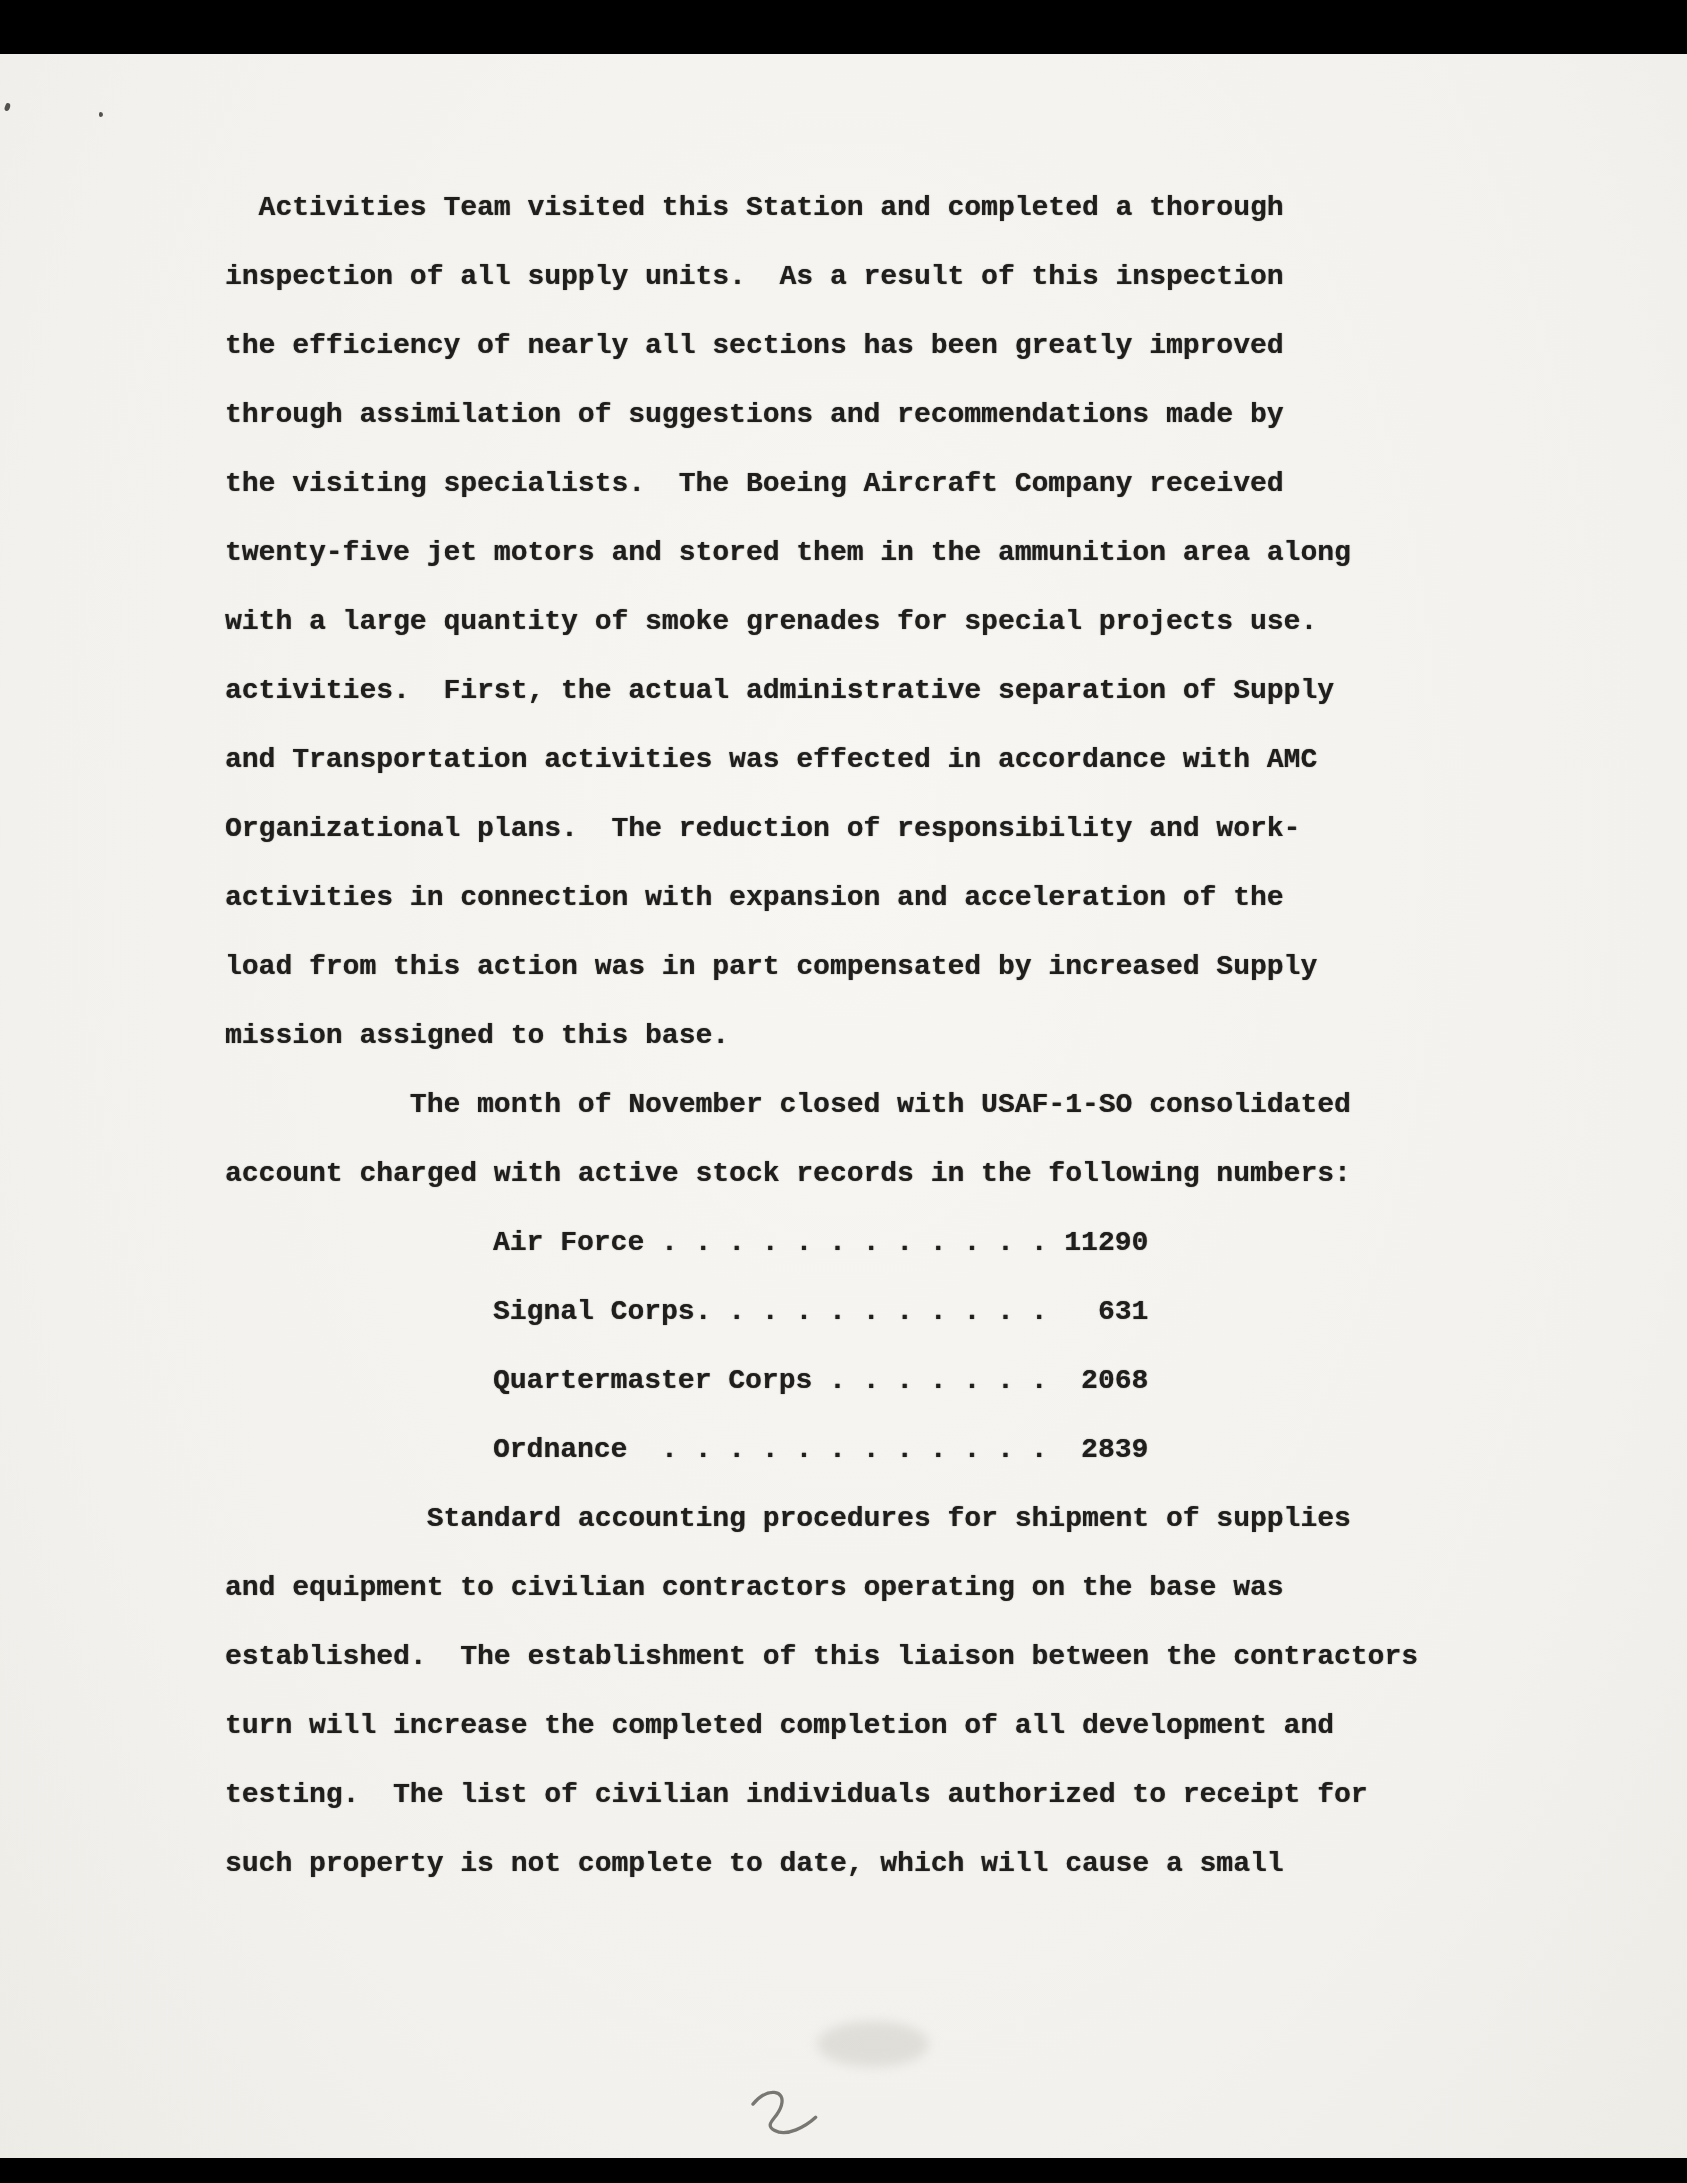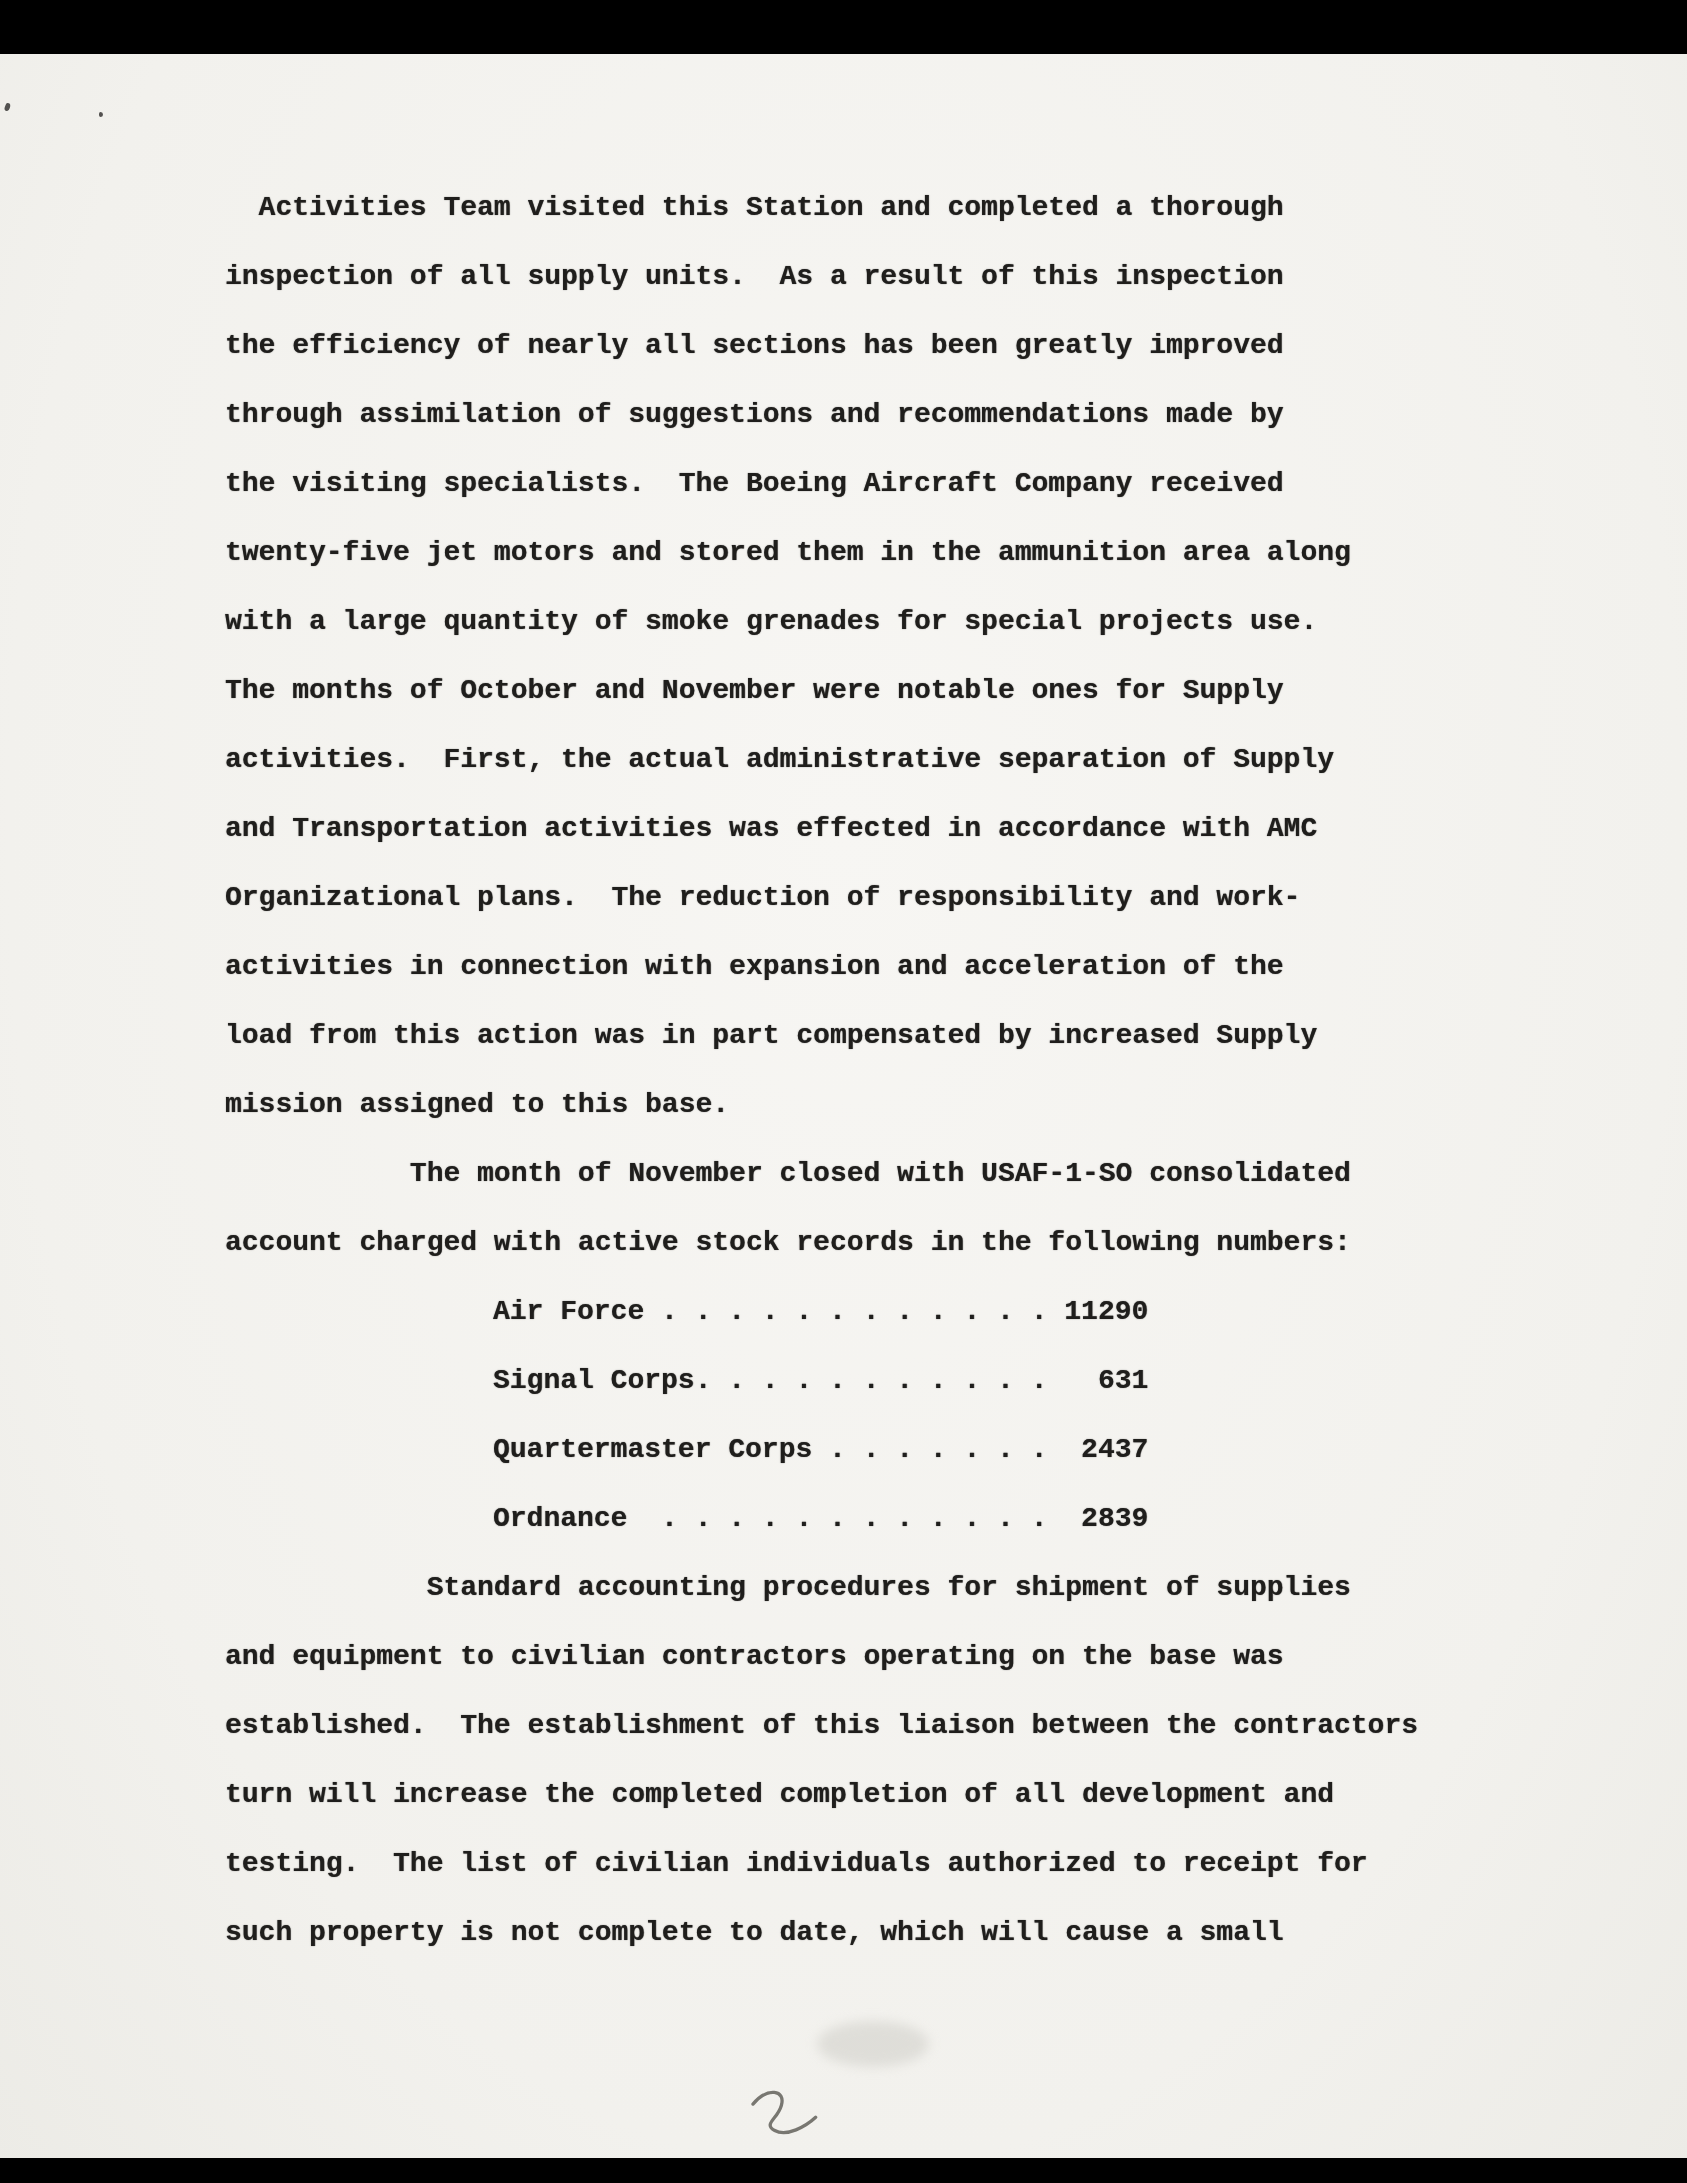--- a/index.html
+++ b/index.html
@@ -81,38 +81,37 @@
   <div class="body-text">
 
     <div class="para">
         <div class="line">  Activities Team visited this Station and completed a thorough</div>
         <div class="line">inspection of all supply units.  As a result of this inspection</div>
         <div class="line">the efficiency of nearly all sections has been greatly improved</div>
         <div class="line">through assimilation of suggestions and recommendations made by</div>
         <div class="line">the visiting specialists.  The Boeing Aircraft Company received</div>
         <div class="line">twenty-five jet motors and stored them in the ammunition area along</div>
         <div class="line">with a large quantity of smoke grenades for special projects use.</div>
-        <div class="line">The months of October and November were notable ones for Supply</div>
         <div class="line">activities.  First, the actual administrative separation of Supply</div>
         <div class="line">and Transportation activities was effected in accordance with AMC</div>
         <div class="line">Organizational plans.  The reduction of responsibility and work-</div>
         <div class="line">activities in connection with expansion and acceleration of the</div>
         <div class="line">load from this action was in part compensated by increased Supply</div>
         <div class="line">mission assigned to this base.</div>
       </div>
 
     <div class="para">
         <div class="line">           The month of November closed with USAF-1-SO consolidated</div>
         <div class="line">account charged with active stock records in the following numbers:</div>
       </div>
 
     <div class="para accounts">
         <div class="line">Air Force . . . . . . . . . . . . 11290</div>
         <div class="line">Signal Corps. . . . . . . . . . .   631</div>
-        <div class="line">Quartermaster Corps . . . . . . .  2437</div>
+        <div class="line">Quartermaster Corps . . . . . . .  2068</div>
         <div class="line">Ordnance  . . . . . . . . . . . .  2839</div>
       </div>
 
     <div class="para">
         <div class="line">            Standard accounting procedures for shipment of supplies</div>
         <div class="line">and equipment to civilian contractors operating on the base was</div>
         <div class="line">established.  The establishment of this liaison between the contractors</div>
         <div class="line">turn will increase the completed completion of all development and</div>
         <div class="line">testing.  The list of civilian individuals authorized to receipt for</div>
         <div class="line">such property is not complete to date, which will cause a small</div>

